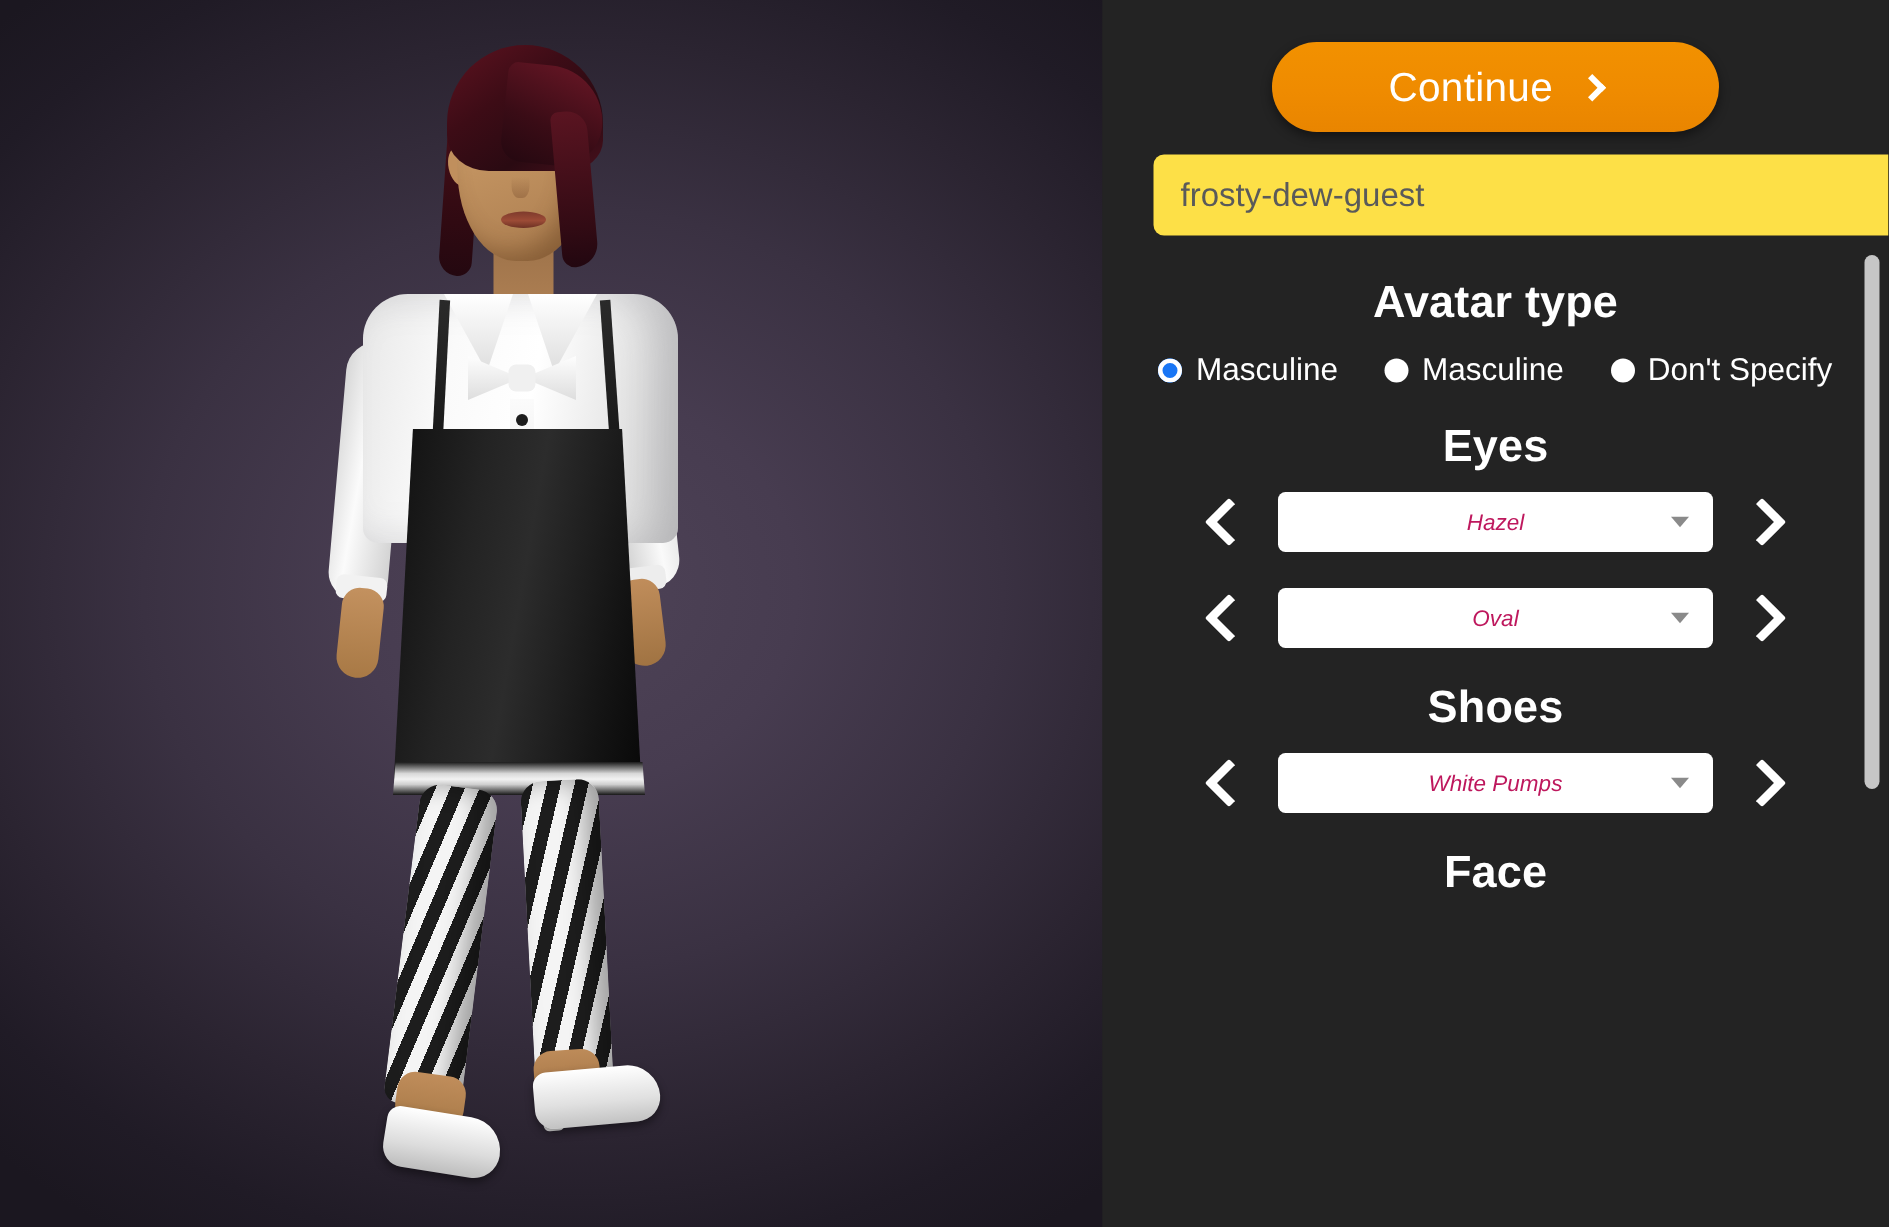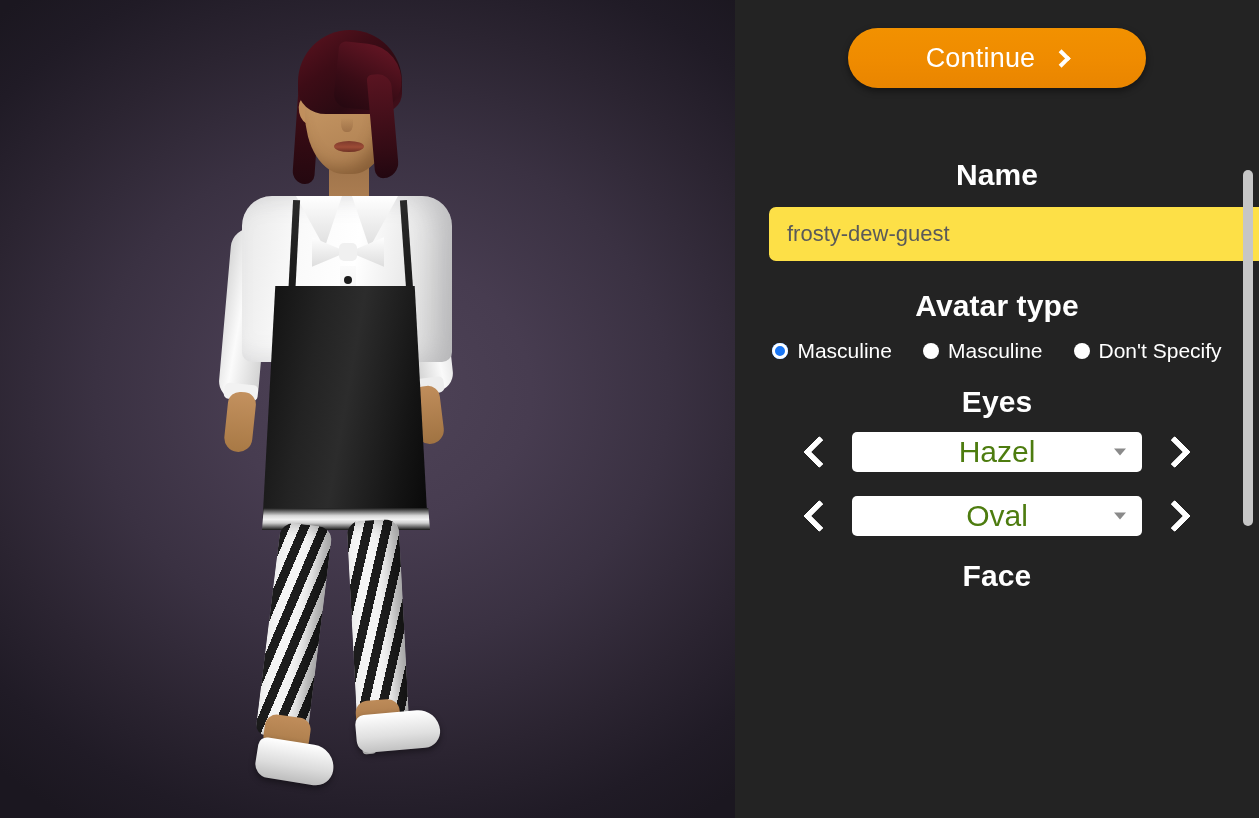--- a/index.html
+++ b/index.html
@@ -382,23 +382,24 @@
     height: 40px;
     background: #ffffff;
     border-radius: 5px;
     display: flex;
     align-items: center;
     justify-content: center;
     cursor: pointer;
     flex: 0 0 auto;
   }
   .dropdown-value {
-    color: #4d7c0f;
-    font-size: 30px;
+    color: #be185d;
+    font-size: 15px;
     pointer-events: none;
+    font-style: italic;
   }
   .dropdown-caret {
     position: absolute;
     right: 16px; top: 50%;
     width: 0; height: 0;
     border-left: 6px solid transparent;
     border-right: 6px solid transparent;
     border-top: 7px solid #8a8a8a;
     transform: translateY(-50%);
   }
@@ -477,21 +478,20 @@
   </div>
 
   <div id="panel">
     <div id="panel-scroll">
 
       <button id="continue-button">
         <span>Continue</span>
         <span class="chev"></span>
       </button>
 
-      <div id="name-heading" class="section-heading">Name</div>
 
       <input id="name-input" type="text" value="frosty-dew-guest" style="">
 
       <div id="avatar-type-heading" class="section-heading">Avatar type</div>
 
       <div id="avatar-type-options">
         <div class="radio-option">
           <span class="radio-dot selected"></span>
           <span class="radio-label">Masculine</span>
         </div>
@@ -521,20 +521,31 @@
         <div class="selector-row">
           <button class="nav-arrow prev"></button>
           <div class="dropdown">
             <span class="dropdown-value">Oval</span>
             <span class="dropdown-caret"></span>
           </div>
           <button class="nav-arrow next"></button>
         </div>
       </div>
 
+      <div class="option-group">
+        <div class="section-heading">Shoes</div>
+        <div class="selector-row">
+          <button class="nav-arrow prev"></button>
+          <div class="dropdown">
+            <span class="dropdown-value">White Pumps</span>
+            <span class="dropdown-caret"></span>
+          </div>
+          <button class="nav-arrow next"></button>
+        </div>
+      </div>
 
       <div class="option-group">
         <div class="section-heading">Face</div>
       </div>
 
     </div>
 
     <div id="panel-scrollbar">
       <div id="panel-scrollbar-thumb"></div>
     </div>

